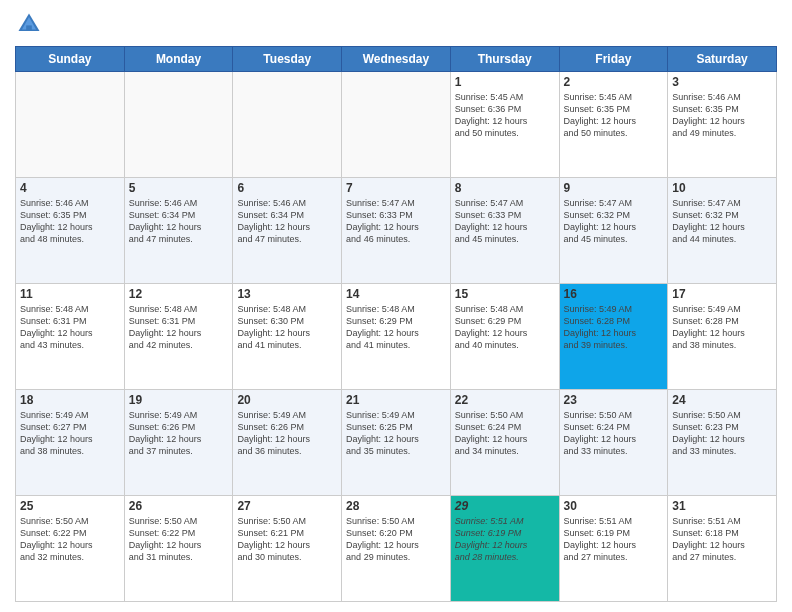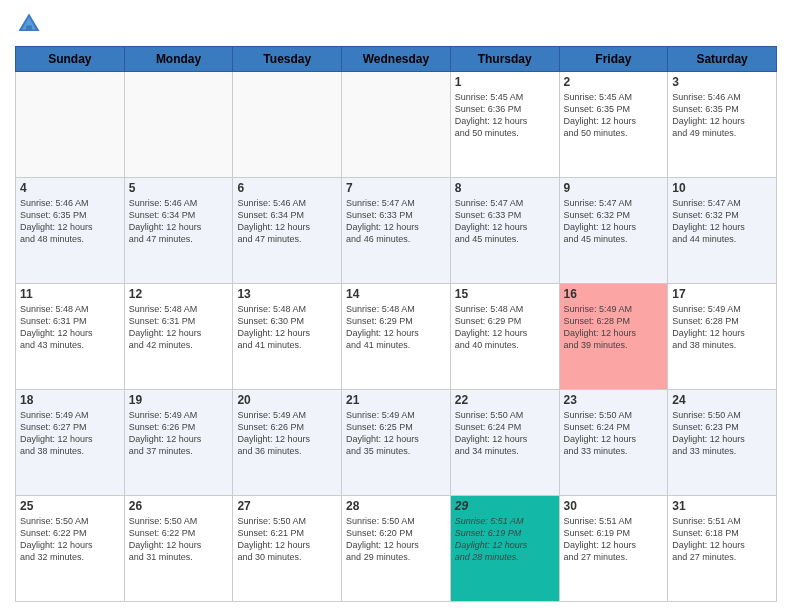--- a/index.html
+++ b/index.html
@@ -55,21 +55,21 @@
       color: #555;
     }
     .calendar {
       flex: 1;
       border-collapse: collapse;
       width: 100%;
       font-size: 10px;
     }
     .calendar th {
       background-color: #3a7abf;
-      color: #000000;
+      color: #ffffff;
       text-align: center;
       padding: 5px 2px;
       font-size: 12px;
       border: 1px solid #2a5a9f;
     }
     .calendar td {
       border: 1px solid #ccc;
       vertical-align: top;
       padding: 3px 4px;
       width: calc(100% / 7);
@@ -238,21 +238,21 @@
 Daylight: 12 hours
 and 41 minutes.</div>
           </td>
           <td style="background: rgb(255, 255, 255);">
             <div class="day-number">15</div>
             <div class="day-info" style="white-space: pre-line;">Sunrise: 5:48 AM
 Sunset: 6:29 PM
 Daylight: 12 hours
 and 40 minutes.</div>
           </td>
-          <td style="background: #fca5a5;">
+          <td style="background: #0ea5e9;">
             <div class="day-number">16</div>
             <div class="day-info" style="white-space: pre-line;">Sunrise: 5:49 AM
 Sunset: 6:28 PM
 Daylight: 12 hours
 and 39 minutes.</div>
           </td>
           <td style="background: rgb(255, 255, 255);">
             <div class="day-number">17</div>
             <div class="day-info" style="white-space: pre-line;">Sunrise: 5:49 AM
 Sunset: 6:28 PM

